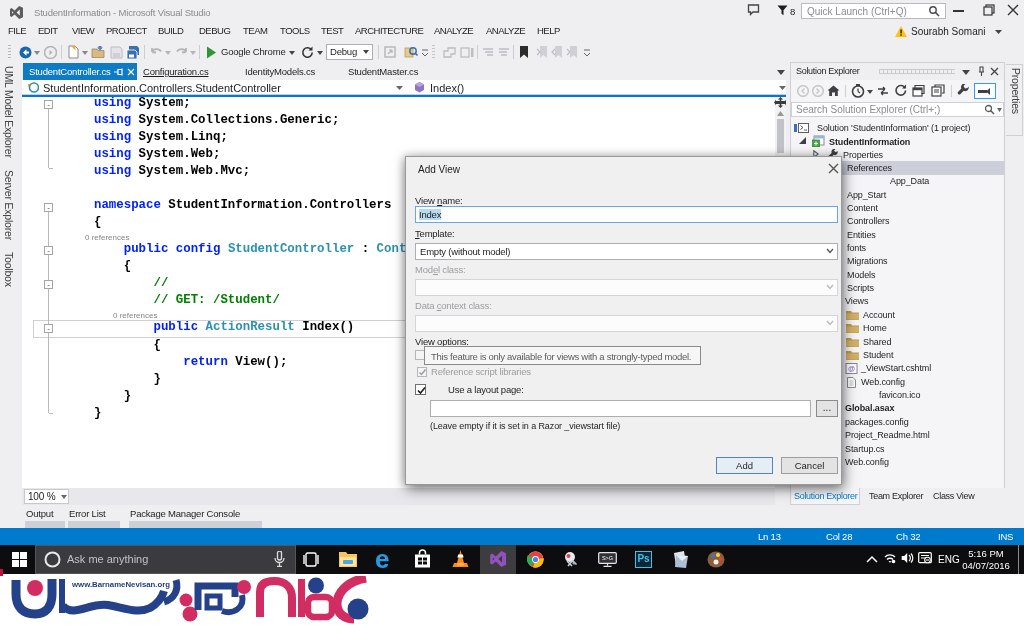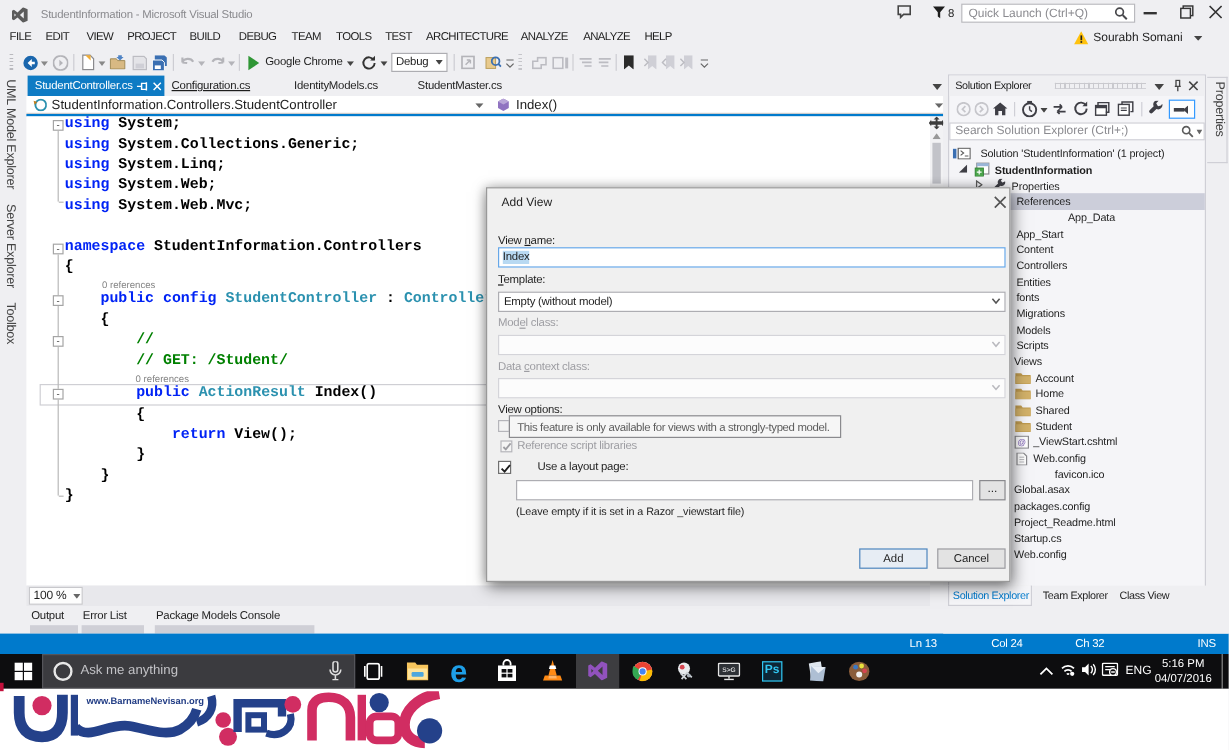--- a/index.html
+++ b/index.html
@@ -2,21 +2,21 @@
 <html><head>
 <meta charset="utf-8">
 <style>
 * { margin:0; padding:0; box-sizing:border-box; }
 html,body { width:1024px; height:625px; overflow:hidden; }
 body { font-family:"Liberation Sans", sans-serif; background:#efeff2; position:relative; }
 .abs { position:absolute; }
 .ui { font-size:9.5px; color:#1e1e1e; white-space:nowrap; letter-spacing:-0.2px; line-height:1.25; }
 .mi { font-size:9.5px; color:#1e1e1e; white-space:nowrap; letter-spacing:-0.5px; }
 .tr { font-size:9px; color:#1e1e1e; white-space:nowrap; letter-spacing:-0.1px; line-height:1.3; }
-.mono { font-family:"Liberation Mono", monospace; font-size:12.4px; font-weight:700; white-space:pre; }
+.mono { font-family:"Liberation Mono", monospace; font-size:12.4px; font-weight:700; white-space:pre;padding-left:40px; }
 .kw { color:#0023f5; }
 .ty { color:#2b91af; }
 .cm { color:#008000; }
 .cl { color:#848484; font-size:8px; font-family:"Liberation Sans",sans-serif; font-weight:400; }
 </style>
 </head>
 <body>
 
 <div class="abs" style="left:0;top:0;width:1024px;height:22px;background:#efeff2;"></div>
 <svg class="abs" style="left:9px;top:6px;" width="15" height="13" viewBox="0 0 15 13">
@@ -287,28 +287,28 @@
   <path d="M6.5 0 L9 2.5 L7.3 2.5 L7.3 4 L11 4 L11 2.8 L13 5.5 L11 8.2 L11 7 L7.3 7 L7.3 8.5 L9 8.5 L6.5 11 L4 8.5 L5.7 8.5 L5.7 7 L2 7 L2 8.2 L0 5.5 L2 2.8 L2 4 L5.7 4 L5.7 2.5 L4 2.5 Z" fill="#3c3c3c"></path>
 </svg>
 <svg class="abs" style="left:777px;top:111px;" width="7" height="5" viewBox="0 0 7 5">
     <path d="M3.5 0 L7 5 H0 Z" fill="#989898"></path>
   </svg>
 <div class="abs" style="left:777px;top:119px;width:7px;height:34px;background:#c2c3c9;"></div>
 
 <div class="abs" style="left:22px;top:505px;width:1002px;height:23px;background:#efeff2;"></div>
 <div class="abs ui" style="left:26px;top:508px;">Output</div>
 <div class="abs ui" style="left:69px;top:508px;">Error List</div>
-<div class="abs ui" style="left:130px;top:508px;">Package Models Console</div>
+<div class="abs ui" style="left:130px;top:508px;">Package Manager Console</div>
 <div class="abs" style="left:25px;top:521px;width:40px;height:7px;background:#cfcfd6;"></div>
 <div class="abs" style="left:68px;top:521px;width:52px;height:7px;background:#cfcfd6;"></div>
 <div class="abs" style="left:129px;top:521px;width:133px;height:7px;background:#cfcfd6;"></div>
 
 <div class="abs" style="left:0;top:528px;width:1024px;height:17px;background:#007acc;"></div>
 <div class="abs ui" style="left:758px;top:531px;color:#fff;">Ln 13</div>
-<div class="abs ui" style="left:826px;top:531px;color:#fff;">Col 24</div>
+<div class="abs ui" style="left:826px;top:531px;color:#fff;">Col 28</div>
 <div class="abs ui" style="left:896px;top:531px;color:#fff;">Ch 32</div>
 <div class="abs ui" style="left:998px;top:531px;color:#fff;">INS</div>
 
 <div class="abs" style="left:0;top:545px;width:1024px;height:29px;background:#0d0d0f;"></div>
 
 <svg class="abs" style="left:12px;top:552px;" width="15" height="15" viewBox="0 0 15 15">
   <rect x="0" y="0" width="7" height="7" fill="#fff"></rect>
     <rect x="8" y="0" width="7" height="7" fill="#fff"></rect>
   <rect x="0" y="8" width="7" height="7" fill="#fff"></rect>
     <rect x="8" y="8" width="7" height="7" fill="#fff"></rect>
@@ -573,21 +573,21 @@
   <rect x="1" y="0.5" width="11" height="10" fill="#fff" stroke="#8a8a8e" stroke-width="1"></rect>
   <text x="6.5" y="8" font-size="7" fill="#7a5bb5" text-anchor="middle" font-family="Liberation Sans">@</text>
 </svg>
 <div class="abs tr" style="left:861px;top:363px;">_ViewStart.cshtml</div>
 <svg class="abs" style="left:846px;top:377px;" width="11" height="11" viewBox="0 0 11 11">
   <path d="M1.5 0.5 h5.5 l2.5 2.5 v7.5 h-8 z" fill="#fff" stroke="#8a8a8e" stroke-width="1"></path>
   <path d="M3.5 4 h4 M3.5 6 h4 M3.5 8 h4" stroke="#b0b0b5" stroke-width="0.8"></path>
 </svg>
 <div class="abs tr" style="left:861px;top:377px;">Web.config</div>
 <div class="abs tr" style="left:845px;top:390px;margin-left:34px;">favicon.ico</div>
-<div class="abs tr" style="left:845px;top:403px;">Global.asax</div>
+<div class="abs tr" style="left:845px;top:403px;font-weight:bold;">Global.asax</div>
 <div class="abs tr" style="left:845px;top:417px;">packages.config</div>
 <div class="abs tr" style="left:845px;top:430px;">Project_Readme.html</div>
 <div class="abs tr" style="left:845px;top:444px;">Startup.cs</div>
 <div class="abs tr" style="left:845px;top:457px;">Web.config</div>
 
 <div class="abs" style="left:786px;top:488px;width:219px;height:17px;background:#efeff2;"></div>
 <div class="abs" style="left:790px;top:488px;width:70px;height:17px;background:#f5f5f8;border:1px solid #cfcfd6;border-top:none;"></div>
 <div class="abs" style="left:794px;top:491px;font-size:9px;letter-spacing:-0.3px;color:#007acc;white-space:nowrap;">Solution Explorer</div>
 <div class="abs" style="left:869px;top:491px;font-size:9px;letter-spacing:-0.3px;color:#1e1e1e;white-space:nowrap;">Team Explorer</div>
 <div class="abs" style="left:933px;top:491px;font-size:9px;letter-spacing:-0.3px;color:#1e1e1e;white-space:nowrap;">Class View</div>

